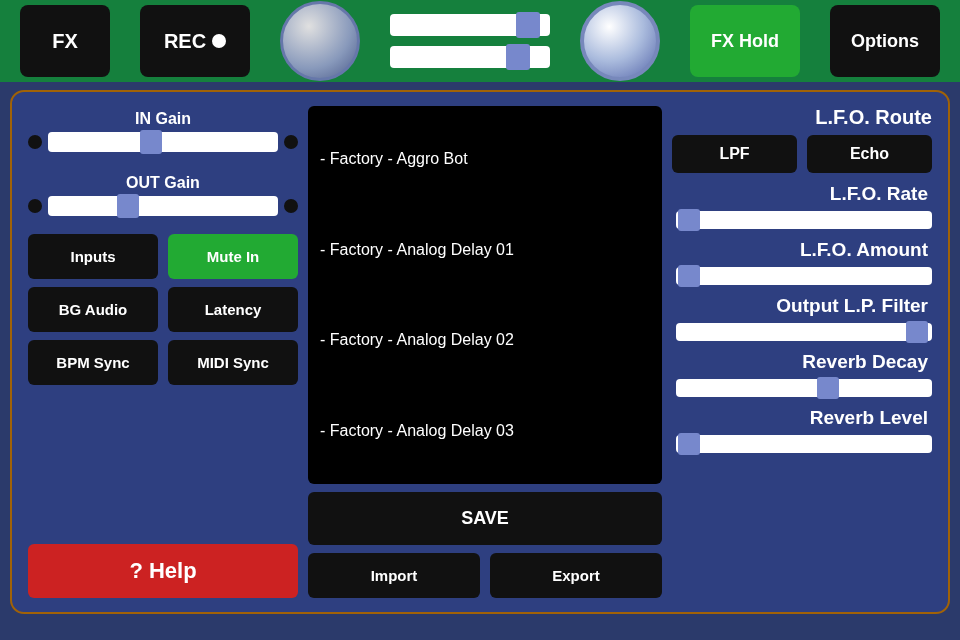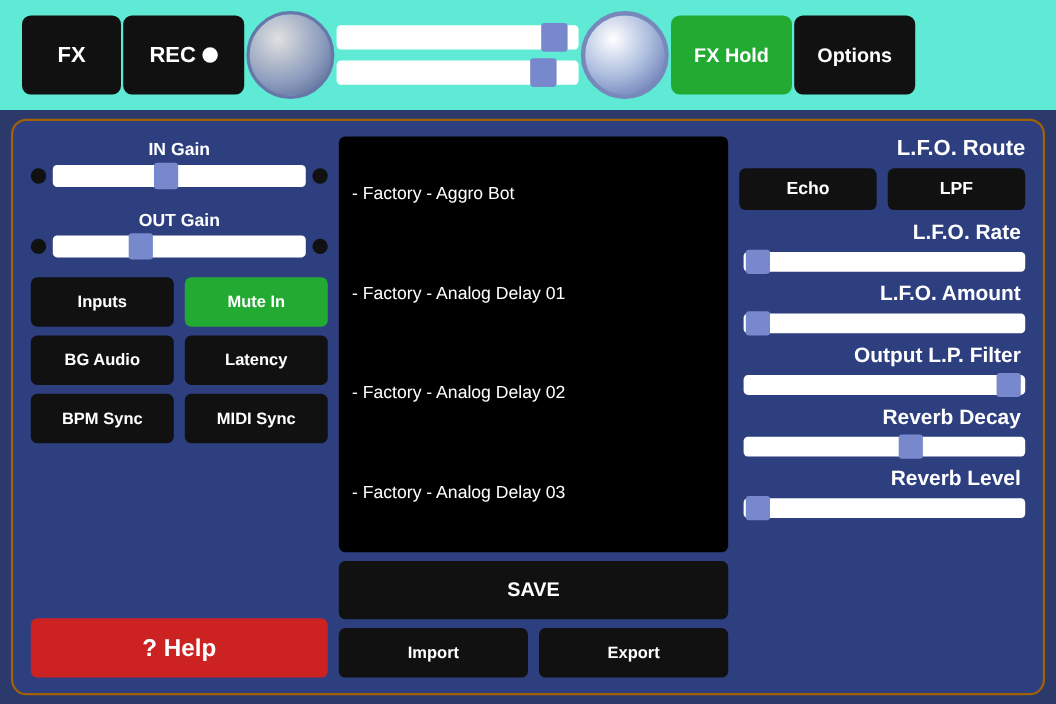--- a/index.html
+++ b/index.html
@@ -9,24 +9,24 @@
       background: #2b3a6b;
       font-family: Arial, sans-serif;
       overflow: hidden;
       user-select: none;
     }
 
     
     .top-bar {
       display: flex;
       align-items: center;
-      gap: 2px;
+      gap: 30px;
       padding: 14px 20px;
-      background: #5eead4;
-      height: 100px;
+      background: #15803d;
+      height: 82px;
     }
 
     .top-btn {
       background: #111;
       color: #fff;
       border: none;
       border-radius: 8px;
       font-size: 20px;
       font-weight: bold;
       cursor: pointer;
@@ -399,22 +399,22 @@
       <div class="import-export-row">
         <button class="panel-btn">Import</button>
         <button class="panel-btn">Export</button>
       </div>
     </div>
   </div>
 
   <div class="right-col">
     <div class="lfo-route-label">L.F.O. Route</div>
     <div class="lfo-route-btns">
+      <button class="lfo-route-btn">LPF</button>
       <button class="lfo-route-btn">Echo</button>
-      <button class="lfo-route-btn">LPF</button>
     </div>
 
     <div class="right-section-label">L.F.O. Rate</div>
     <div class="right-slider-row">
       <div class="right-slider-track">
         <div class="right-thumb rt1"></div>
       </div>
     </div>
 
     <div class="right-section-label">L.F.O. Amount</div>

